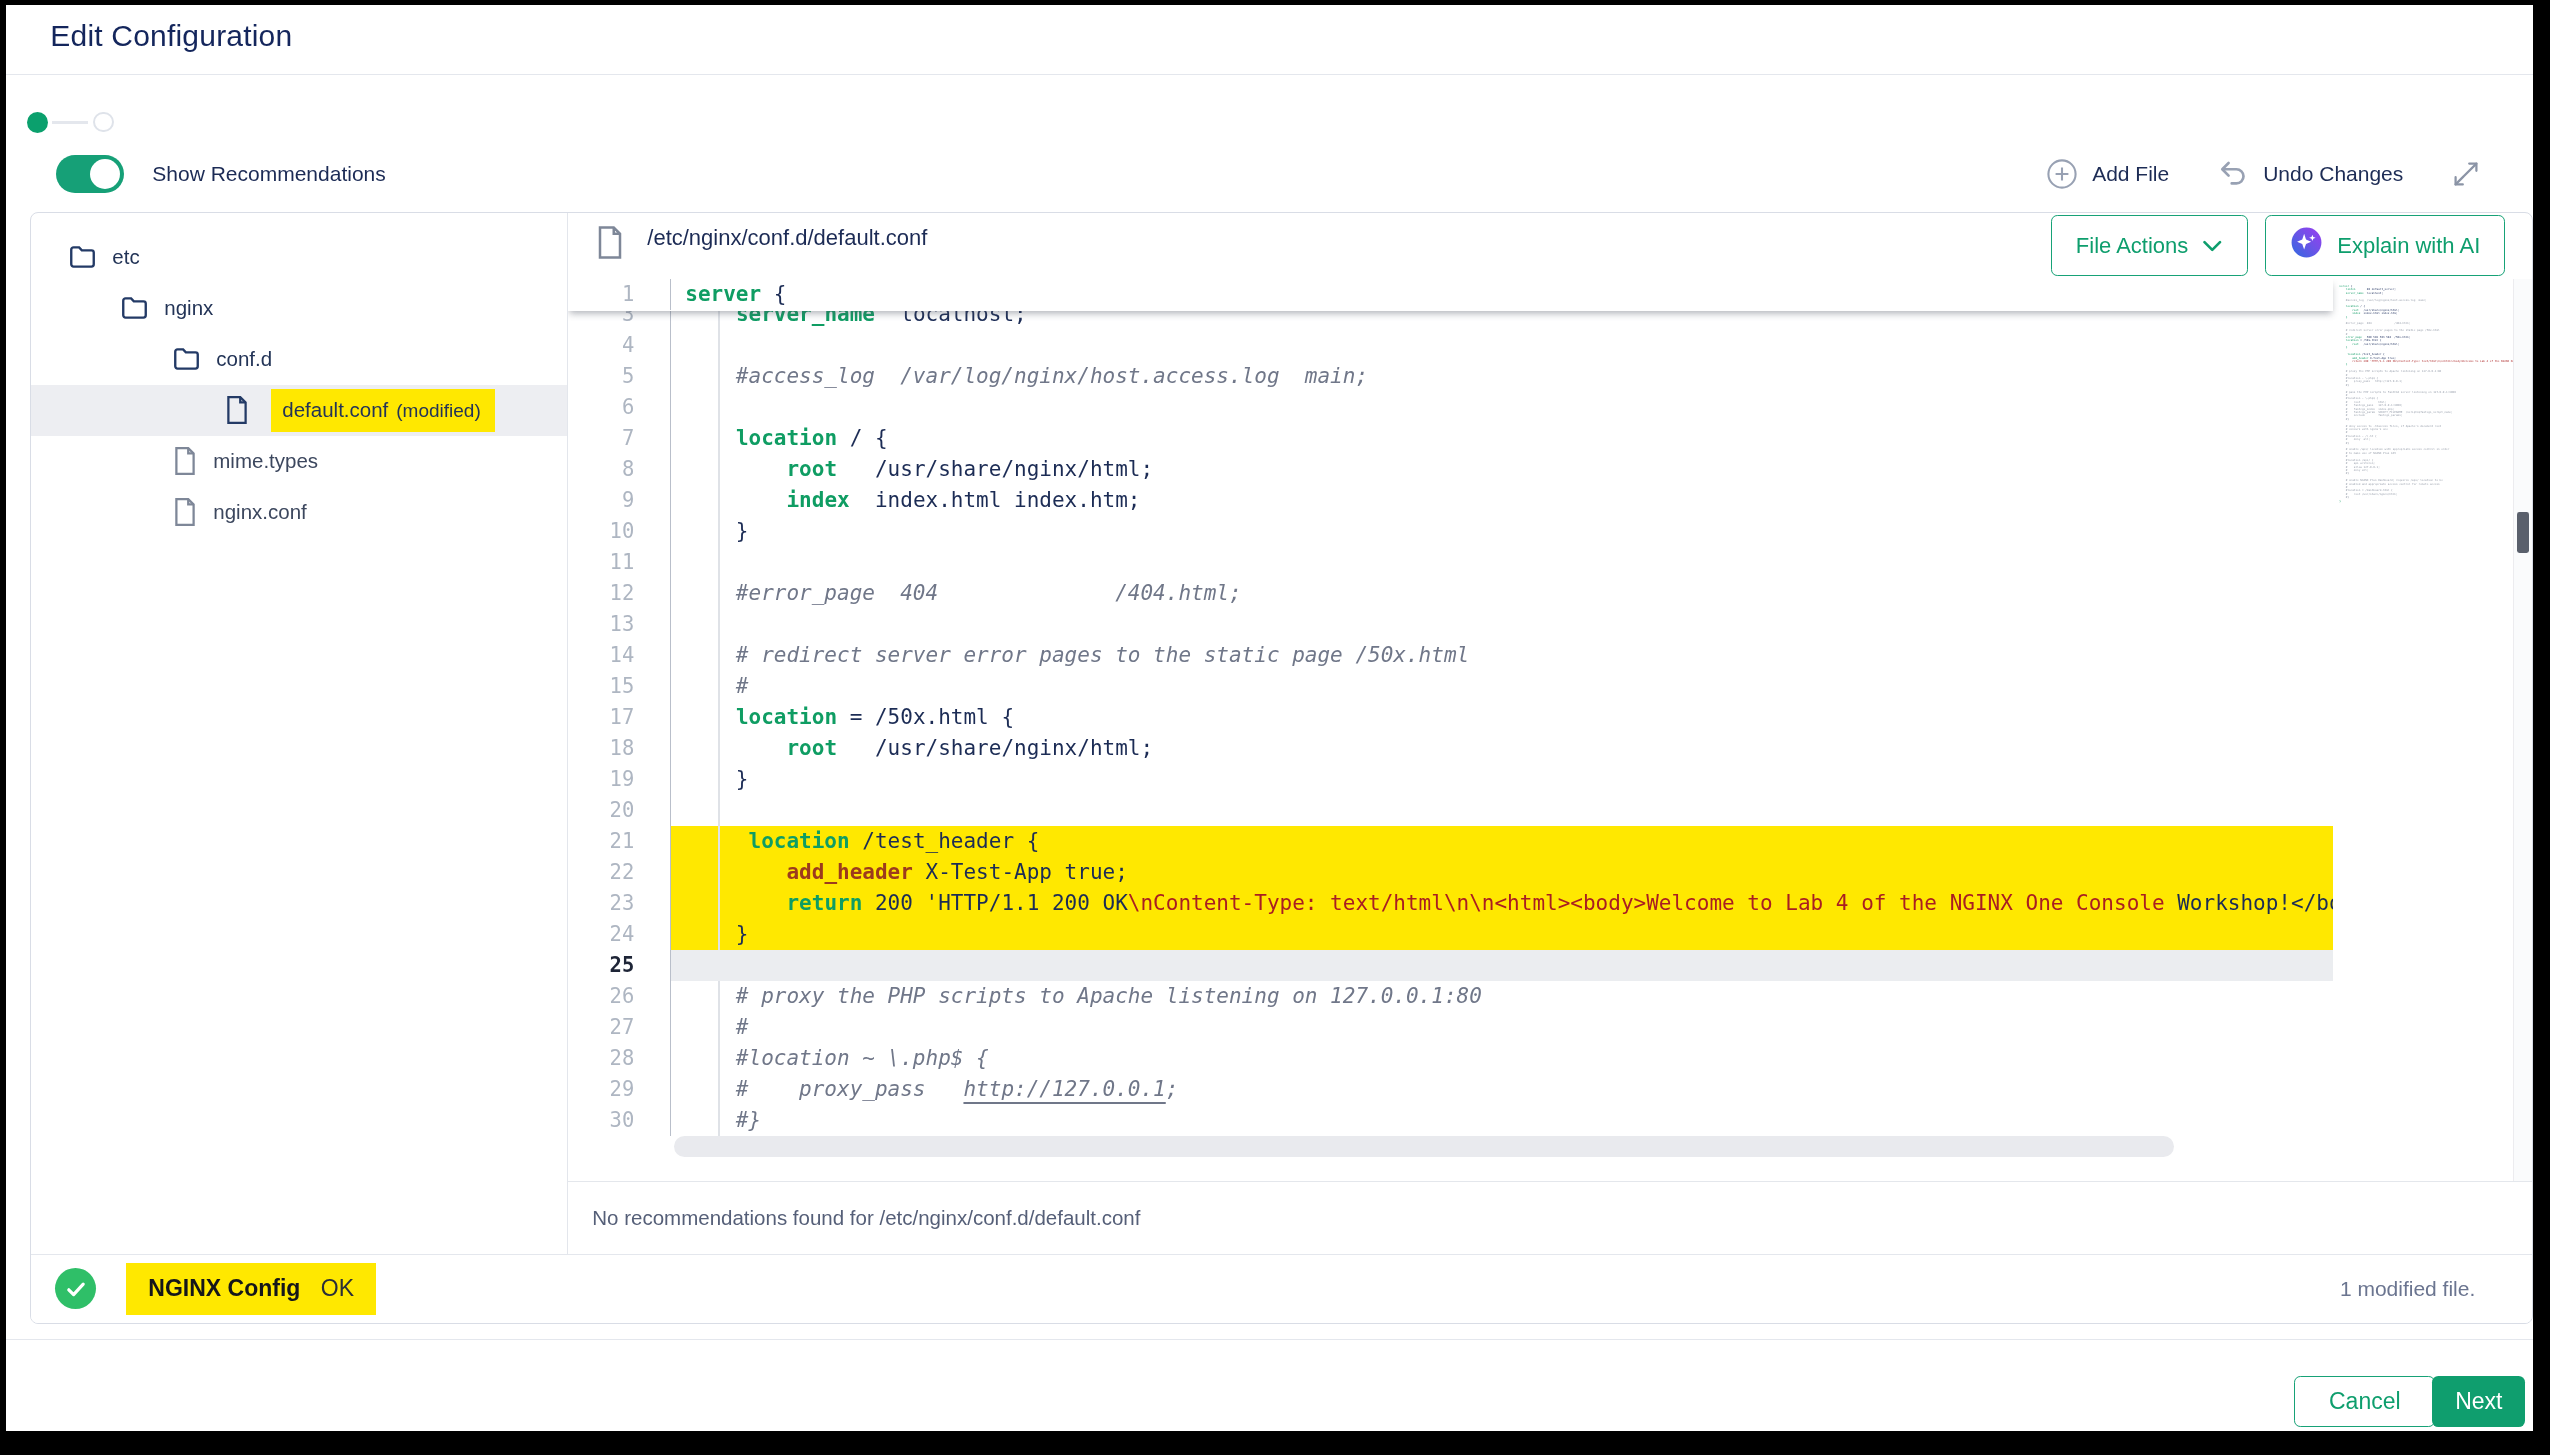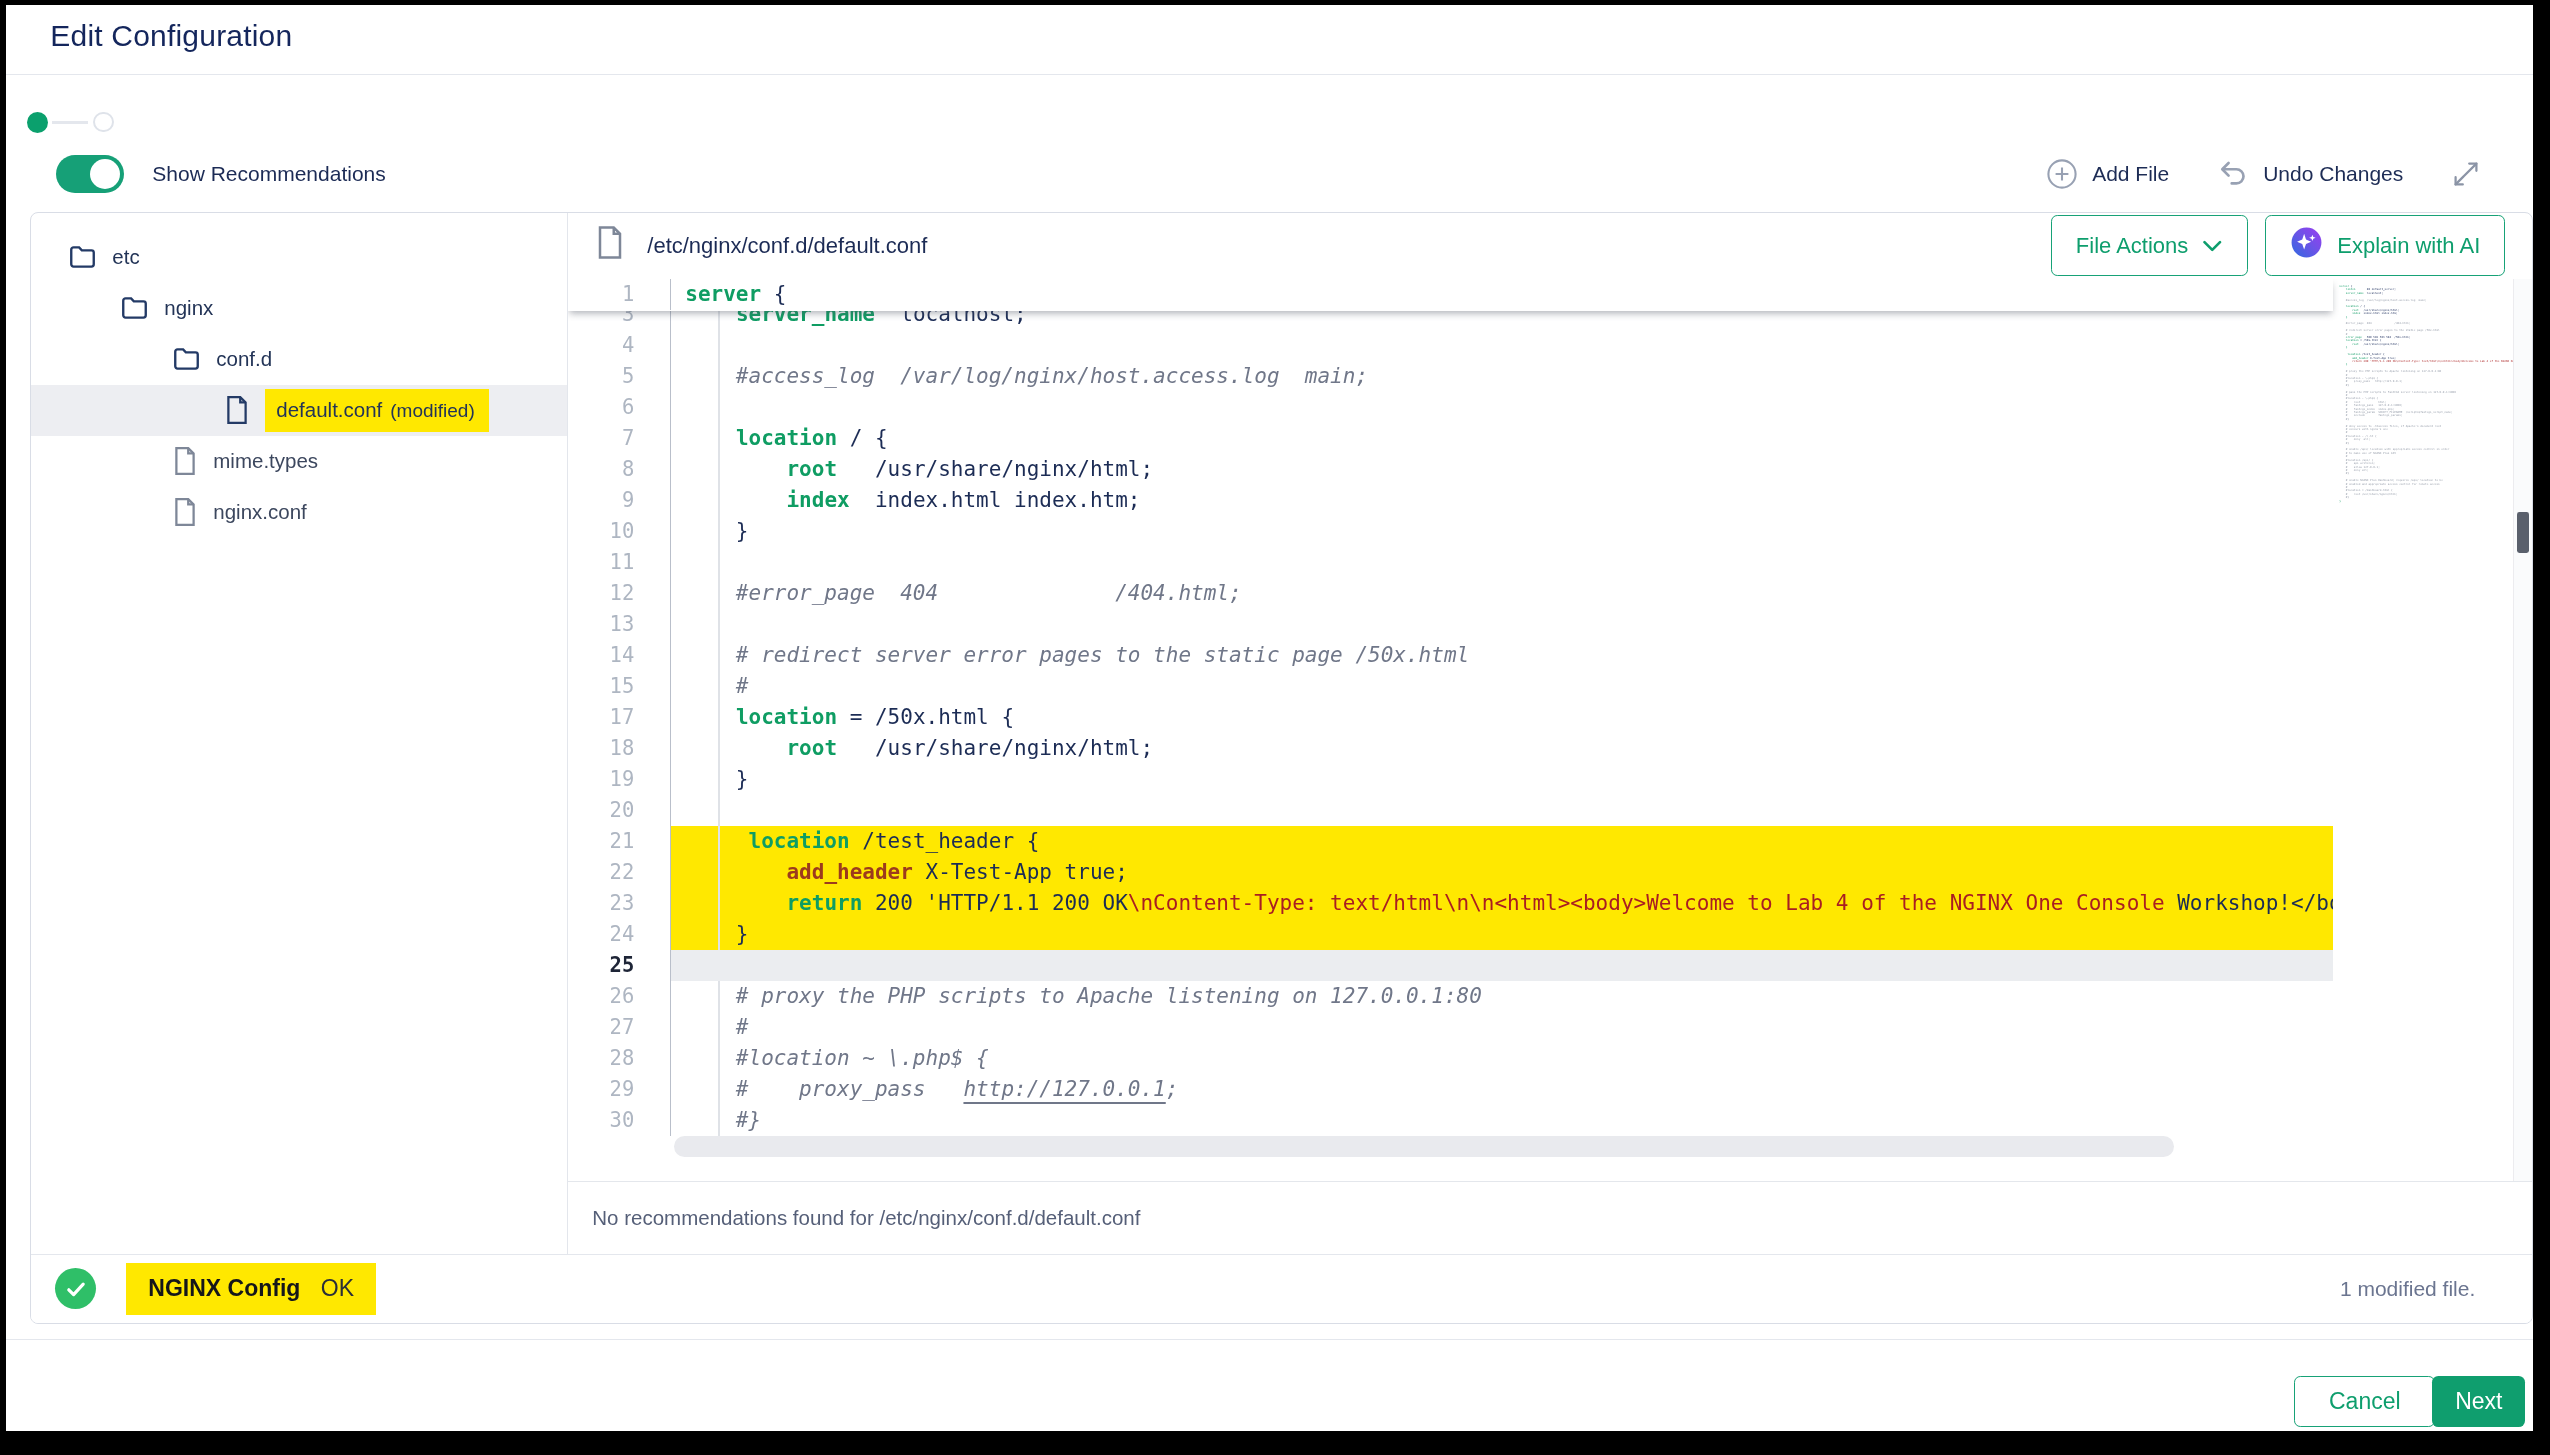--- a/index.html
+++ b/index.html
@@ -25,30 +25,30 @@
   .top-actions{position:absolute;top:150px;right:51px;height:38px;display:flex;align-items:center;gap:47px;}
   .action{display:flex;align-items:center;gap:14px;font-size:21px;color:#1d2c55;cursor:pointer;}
   .action svg{display:block;}
 
   
   .panel{position:absolute;left:24px;top:207px;width:2501px;height:1110px;border:0.8px solid #d9dde6;border-radius:8px;background:#fff;overflow:hidden;}
 
   
   .tree{position:absolute;left:0;top:0;width:537px;bottom:68px;border-right:0.8px solid #e3e6ec;padding-top:19px;box-sizing:border-box;}
   .tree-row{height:51px;display:flex;align-items:center;font-size:20.5px;color:#233457;cursor:pointer;}
-  .tree-row.selected{background:#edeef2;}
+  .tree-row.selected{background:#edeef2;gap:6px;}
   .tree-row .ticon{flex:none;display:flex;align-items:center;margin-right:16px;}
   .tree-row.muted{color:#3c475e;}
   .hl-label{background:#ffe800;padding:9.5px 14px 9.5px 11px;}
   .tree-suffix{font-size:19px;margin-left:8px;}
 
   
   .editor{position:absolute;left:537px;top:0;right:0;bottom:68px;}
   .ed-header{position:absolute;left:0;top:0;right:0;height:66px;border-bottom:0.8px solid #e4e7ec;display:flex;align-items:center;}
-  .ed-path{display:flex;align-items:center;gap:22px;margin-left:27px;font-size:22px;color:#1c2b55;}
+  .ed-path{display:flex;gap:22px;margin-left:27px;font-size:22px;color:#1c2b55;}
   .ed-buttons{margin-left:auto;margin-right:27px;display:flex;align-items:center;gap:17.4px;}
   .btn-outline{height:61px;border:1.6px solid #17a277;border-radius:6.3px;background:#fff;color:#0e9e6d;font-size:22px;display:flex;align-items:center;gap:14px;padding:0 24px;cursor:pointer;font-family:"Liberation Sans",sans-serif;}
 
   
   .code-area{position:absolute;left:0;top:66px;right:0;bottom:73px;overflow:hidden;background:#fff;}
   .rows{position:absolute;top:20.5px;left:0;width:1765px;}
   .code-row{display:flex;height:31px;}
   .ln{flex:none;width:103px;box-sizing:border-box;padding-right:36px;text-align:right;font-family:"DejaVu Sans Mono",monospace;font-size:20.5px;line-height:31px;color:#aeb6c2;border-right:1.6px solid #b9bfca;background:#fff;}
   .ln.active{color:#1e2537;font-weight:700;}
   .line-body{flex:1;position:relative;padding-left:14px;white-space:pre;font-family:"DejaVu Sans Mono",monospace;font-size:21px;line-height:31px;overflow:hidden;}

